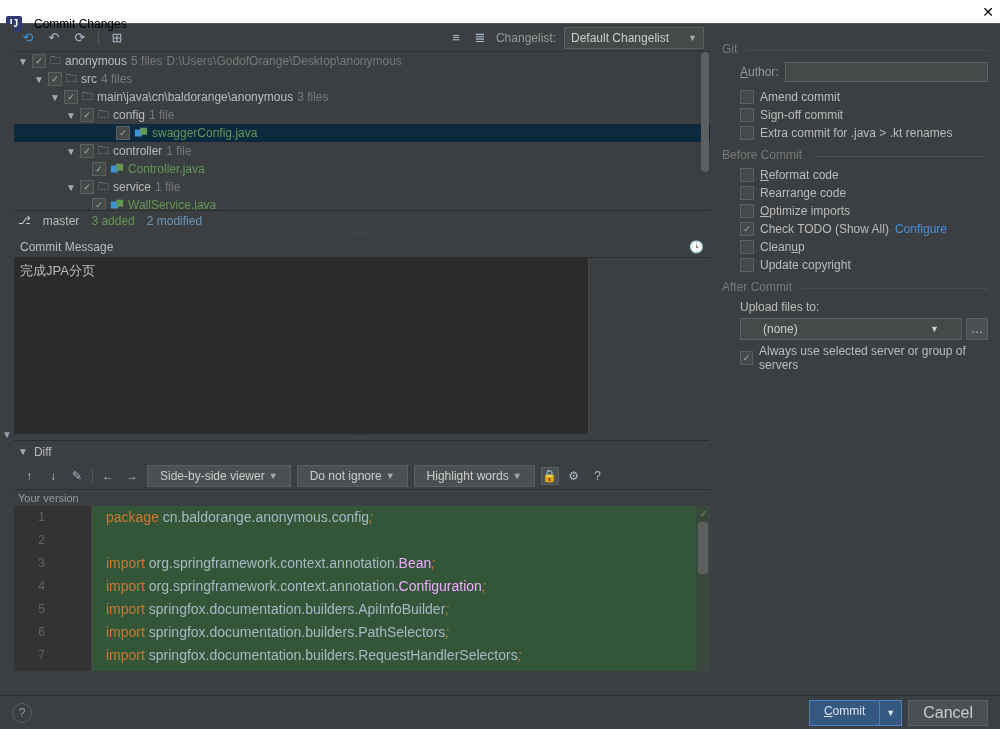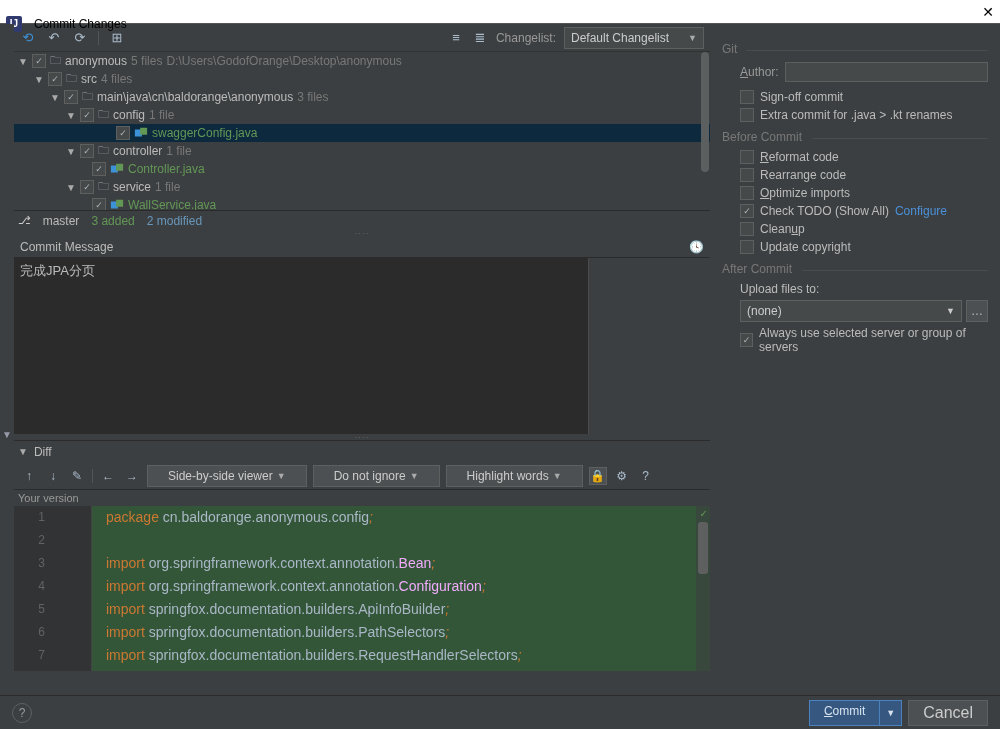--- a/index.html
+++ b/index.html
@@ -56,21 +56,21 @@
 .commit-msg-body { display: flex; height: 176px; }
 .commit-textarea { flex: 1; background: #2b2b2b; border: none; color: #bbb; padding: 4px 6px; font-size: 13px; resize: none; font-family: "Segoe UI", sans-serif; }
 .commit-side { width: 122px; background: #3c3f41; border-left: 1px solid #4b4b4b; }
 
 
 .diff-header { height: 22px; display: flex; align-items: center; gap: 6px; padding: 0 4px; border-top: 1px solid #2b2b2b; }
 .expand-arrow { color: #aaa; font-size: 10px; cursor: pointer; }
 
 
 .diff-toolbar { height: 28px; display: flex; align-items: center; gap: 6px; padding: 0 6px; border-bottom: 1px solid #2b2b2b; }
-.diff-btn { background: #4c5052; border: 1px solid #5e6060; color: #ccc; padding: 2px 20px; height: 22px; font-size: 12px; display: flex; align-items: center; gap: 4px; cursor: pointer; }
+.diff-btn { background: #4c5052; border: 1px solid #5e6060; color: #ccc; padding: 2px 12px; height: 22px; font-size: 12px; display: flex; align-items: center; gap: 4px; cursor: pointer; }
 .diff-btn .caret { font-size: 9px; color: #aaa; }
 .diff-icon { color: #aabbcc; font-size: 12px; cursor: pointer; width: 18px; height: 18px; display: inline-flex; align-items: center; justify-content: center; }
 .lock-icon { background: #4c5052; border: 1px solid #5e6060; }
 
 
 .your-version { padding: 2px 4px; color: #999; font-size: 11px; }
 .code-area { display: flex; height: 165px; background: #2b2b2b; position: relative; }
 .gutter { width: 78px; background: #313335; border-right: 1px solid #444; }
 .gutter-line { height: 23px; color: #606366; font-size: 12px; text-align: right; padding-right: 46px; line-height: 23px; }
 .code-body { flex: 1; background: #335638; position: relative; overflow: hidden; }
@@ -95,21 +95,21 @@
 
 .right-section-title { color: #787878; font-size: 12px; margin: 8px 0 4px 0; padding-bottom: 2px; position: relative; }
 .right-section-title::after { content: ""; position: absolute; left: 24px; top: 8px; right: 0; height: 1px; background: #4b4b4b; }
 .right-section-title.longer::after { left: 90px; }
 .right-section-title.ac::after { left: 80px; }
 .right-row { display: flex; align-items: center; gap: 6px; margin: 4px 0; padding-left: 18px; }
 .author-row { display: flex; align-items: center; gap: 6px; margin: 4px 0 8px 0; }
 .author-label { color: #999; flex: 0 0 auto; }
 .author-input { flex: 1; background: #45494a; border: 1px solid #5e6060; height: 20px; }
 .upload-select { display: flex; gap: 4px; padding-left: 18px; margin-top: 4px; }
-.upload-main { flex: 1; background: #45494a; border: 1px solid #5e6060; height: 22px; display: flex; align-items: center; justify-content: space-between; padding: 0 6px; color: #ccc; cursor: pointer; }
+.upload-main { flex: 1; background: #45494a; border: 1px solid #5e6060; height: 22px; display: flex; align-items: center; justify-content: space-between; padding: 0 22px; color: #ccc; cursor: pointer; }
 .upload-dots { width: 22px; height: 22px; background: #4c5052; border: 1px solid #5e6060; display: flex; align-items: center; justify-content: center; cursor: pointer; }
 .link-text { color: #4a90d9; cursor: pointer; }
 .underline-letter { text-decoration: underline; }
 </style>
 </head>
 <body>
 
 <div class="title-bar">
   <div class="title-left">
     <span class="title-icon">IJ</span>
@@ -301,20 +301,24 @@
   </div>
 
   <div class="right-col">
     <div class="right-section-title">Git</div>
     <div class="author-row" style="padding-left:18px">
       <span class="author-label"><span class="underline-letter">A</span>uthor:</span>
       <div class="author-input"></div>
     </div>
     <div class="right-row">
         <span class="checkbox"></span>
+        <span>Amend commit</span>
+      </div>
+    <div class="right-row">
+        <span class="checkbox"></span>
         <span>Sign-off commit</span>
       </div>
     <div class="right-row">
         <span class="checkbox"></span>
         <span>Extra commit for .java &gt; .kt renames</span>
       </div>
 
     <div class="right-section-title longer">Before Commit</div>
     <div class="right-row">
         <span class="checkbox"></span>

